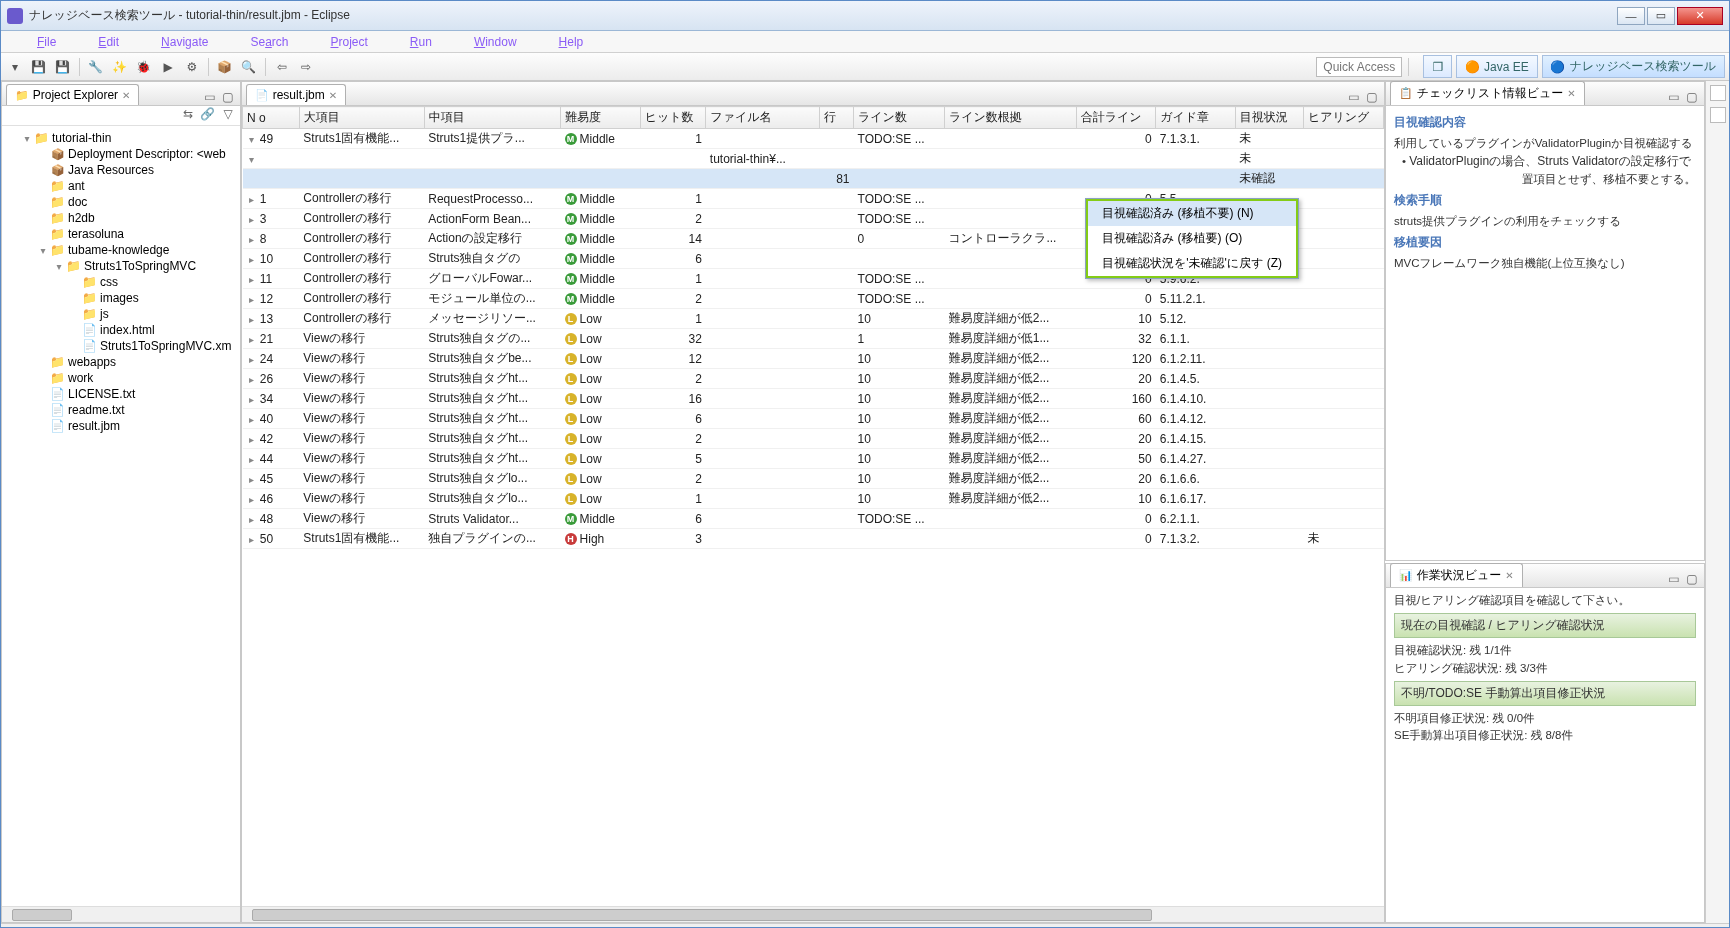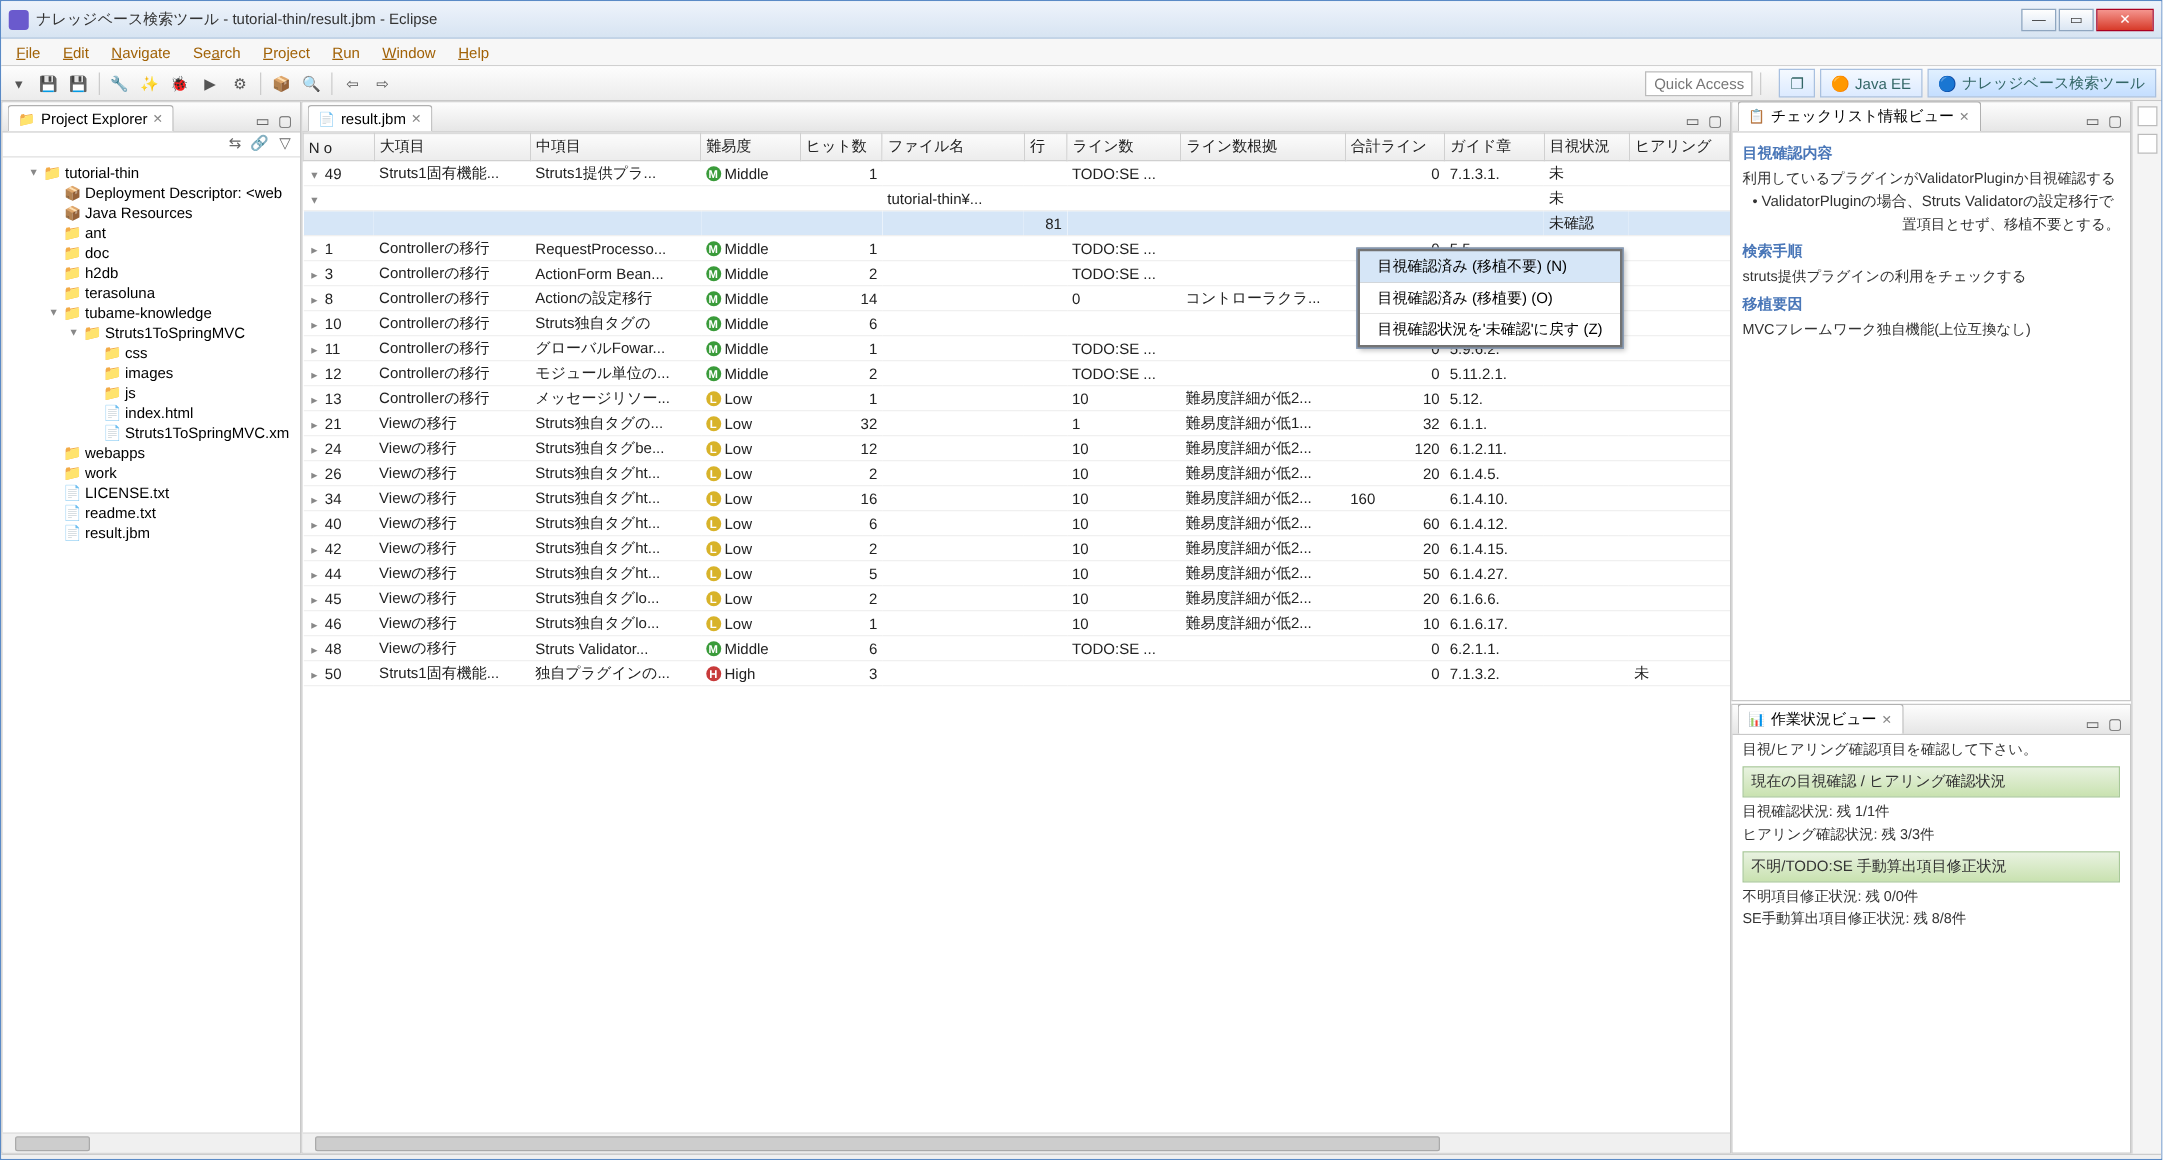--- a/index.html
+++ b/index.html
@@ -9,21 +9,21 @@
 
 .titlebar { height: 30px; background: linear-gradient(#eef3fb, #d7e4f2); display: flex; align-items: center; padding: 0 6px; border-bottom: 1px solid #9bb7d6; }
 .titlebar .app-icon { width:16px; height:16px; background:#6a5acd; border-radius:3px; margin-right:6px; }
 .titlebar .title { flex:1; color:#333; }
 .winbtns { display:flex; gap:2px; }
 .winbtn { width:28px; height:18px; border:1px solid #8fa6c0; background:linear-gradient(#fefefe,#dbe6f3); display:flex;align-items:center;justify-content:center;font-size:11px;color:#444; }
 .winbtn.close { background:linear-gradient(#f4958e,#d73a29); color:#fff; border-color:#a02; width:46px;}
 .winbtn.close::before{content:"✕";}
 
 .menubar { height:22px; background:#f7f7f7; border-bottom:1px solid #d0d0d0; display:flex; align-items:center; padding:0 4px; gap:2px;}
-.menu-item { padding:2px 8px; color:#a16207; }
+.menu-item { padding:2px 8px; color:#8b5cf6;margin-left:24px; }
 .menu-item u{ text-decoration:underline; }
 
 .toolbar { height:28px; background:linear-gradient(#fdfdfd,#ececec); border-bottom:1px solid #c8c8c8; display:flex; align-items:center; padding:0 4px; gap:4px;}
 .tbtn{width:20px;height:20px;border:1px solid transparent;display:flex;align-items:center;justify-content:center;font-size:12px;color:#555;}
 .tsep{width:1px;height:18px;background:#ccc;margin:0 2px;}
 .quick{margin-left:auto;border:1px solid #bbb;padding:2px 6px;background:#fff;color:#777;}
 .persp{display:flex;gap:4px;margin-left:8px;}
 .pbtn{border:1px solid #a8c0e0;background:linear-gradient(#f4f9ff,#dceaff);padding:2px 8px;display:flex;align-items:center;gap:4px;color:#366;}
 .pbtn.sel{background:linear-gradient(#e0f0ff,#c4deff);}
 
@@ -51,21 +51,21 @@
 th{background:linear-gradient(#fbfbfb,#ececec);border:1px solid #d0d0d0;padding:2px 4px;text-align:left;font-weight:normal;color:#222;white-space:nowrap;position:sticky;top:0;}
 td{border-bottom:1px solid #f0f0f0;padding:1px 4px;white-space:nowrap;color:#222;overflow:hidden;text-overflow:ellipsis;}
 tr.selected td{background:#d6e6f7;}
 .sev{display:inline-flex;align-items:center;gap:3px;}
 .sev-dot{width:12px;height:12px;border-radius:50%;display:flex;align-items:center;justify-content:center;color:#fff;font-size:9px;font-weight:bold;}
 .sev-dot.m{background:#3a9b3a;}
 .sev-dot.l{background:#d8b32a;}
 .sev-dot.h{background:#c83a3a;}
 .tg2{color:#888;font-size:10px;width:10px;display:inline-block;text-align:center;}
 
-.ctx-menu{position:absolute;background:#737373;border:1px solid #8aa2c2;box-shadow:2px 2px 4px rgba(0,0,0,.25);padding:2px;z-index:50;}
+.ctx-menu{position:absolute;background:#84cc16;border:1px solid #8aa2c2;box-shadow:2px 2px 4px rgba(0,0,0,.25);padding:2px;z-index:50;}
 .ctx-item{padding:4px 14px;white-space:nowrap;background:#fff;}
 .ctx-item.hl{background:#d6e6f7;}
 
 .right-stack{width:320px;display:flex;flex-direction:column;gap:2px;}
 .info-section{padding:4px 8px;}
 .info-h{color:#4a77b8;font-weight:bold;padding:4px 0;}
 .info-body{color:#333;font-size:11.5px; line-height:1.5;}
 .work-h{background:linear-gradient(#e8f2e0,#c9e2b0);border:1px solid #a8c898;padding:3px 6px;color:#333;margin:4px 0;}
 
 .statusbar{height:4px;background:#f0f0f0;border-top:1px solid #ccc;}
@@ -559,21 +559,21 @@
                 <td>
                   <div style="text-align:right">16</div>
                 </td>
                 <td></td>
                 <td>
                   <div style="text-align:right"></div>
                 </td>
                 <td>10</td>
                 <td>難易度詳細が低2...</td>
                 <td>
-                  <div style="">160</div>
+                  <div style="text-align:right">160</div>
                 </td>
                 <td>6.1.4.10.</td>
                 <td></td>
                 <td></td>
               </tr>
               <tr>
                 <td><span class="tg2">▸</span> 40</td>
                 <td>Viewの移行</td>
                 <td>Struts独自タグht...</td>
                 <td><span class="sev"><span class="sev-dot l">L</span>Low</span></td>

